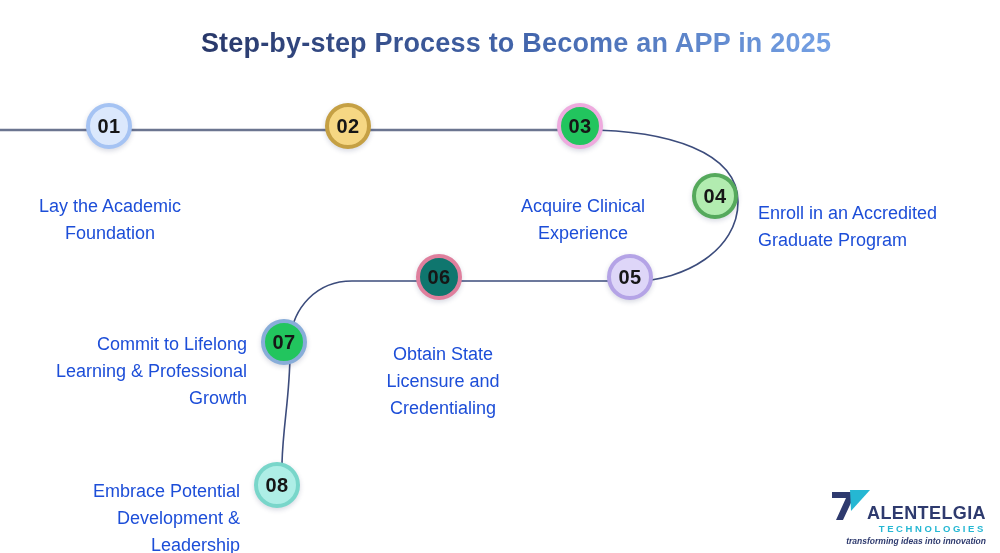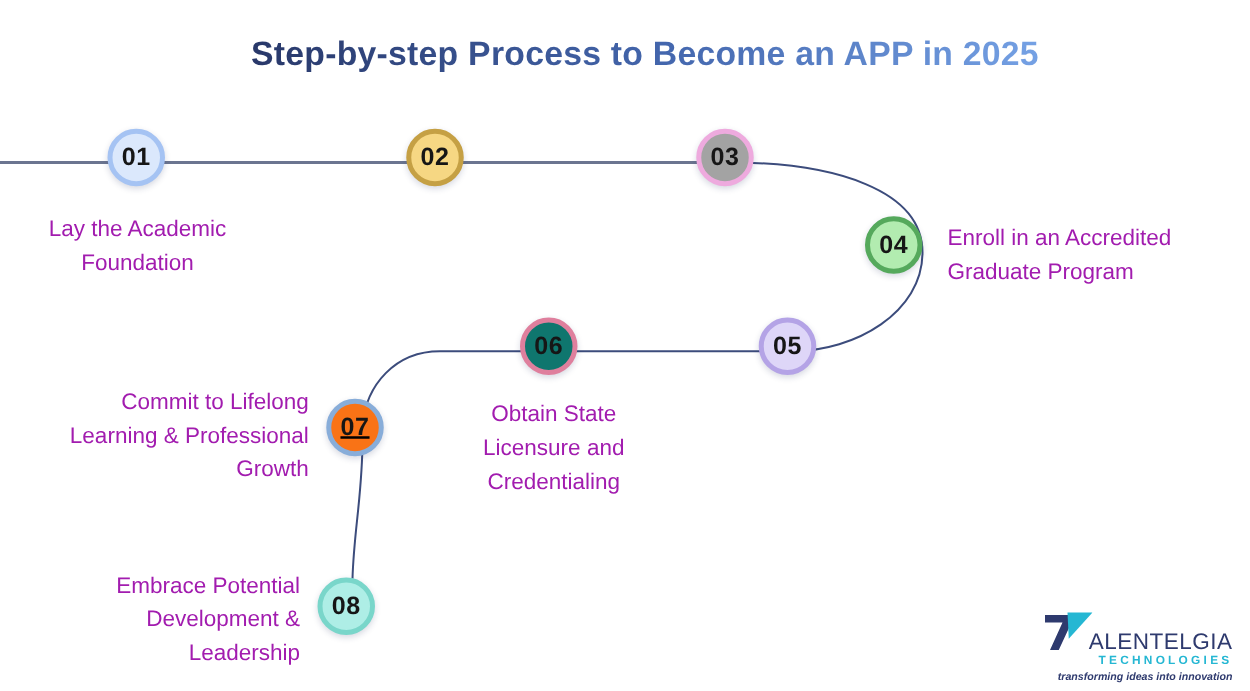--- a/index.html
+++ b/index.html
@@ -31,23 +31,24 @@
     background: #eee;
     display: flex; align-items: center; justify-content: center;
     z-index: 2;
     box-shadow: 0 2px 5px rgba(30,40,90,0.18);
   }
   .num { font-size: 20px; font-weight: 700; color: #161616; letter-spacing: 0.5px; }
   .label {
     position: absolute;
     font-size: 18px;
     line-height: 1.5;
-    color: #a21caf;
+    color: #1d4ed8;
     white-space: pre-line;
     z-index: 2;
+    margin-top: 23px;
   }
   .tc { text-align: center; }
   .tl { text-align: left; }
   .tr { text-align: right; }
   
   .s1 { left: 86px;  top: 103px; }
   .s2 { left: 325px; top: 103px; }
   .s3 { left: 557px; top: 103px; }
   .s4 { left: 692px; top: 173px; }
   .s5 { left: 607px; top: 254px; }
@@ -67,21 +68,21 @@
   .logo {
     position: absolute;
     right: 14px; bottom: 8px;
     width: 168px;
     display: flex; flex-direction: column; align-items: flex-end;
     z-index: 2;
   }
   .logo-row { display: flex; align-items: flex-end; }
   .logo-mark { margin-right: -3px; }
   .logo-name {
-    font-size: 18px; font-weight: 400; color: #2e3a6e;
+    font-size: 18px; font-weight: 700; color: #2e3a6e;
     letter-spacing: 0.4px; line-height: 1;
   }
   .logo-sub {
     font-size: 9.5px; font-weight: 700; color: #25b7d3;
     letter-spacing: 2.6px; margin-top: 2px; line-height: 1;
   }
   .logo-tagline {
     font-size: 8.5px; font-style: italic; font-weight: 700;
     color: #2e3a6e; margin-top: 3px; line-height: 1;
   }
@@ -97,41 +98,43 @@
     <path d="M 0 130 L 584 130" fill="none" stroke="#6b7590" stroke-width="2.5"></path>
     <path d="M 584 130 C 668 130 738 152 738 202 C 738 250 684 281 634 281 L 352 281 C 316 281 293 308 290 340 L 290 352 C 290 395 283 425 282 463" fill="none" stroke="#3c4c7c" stroke-width="1.6"></path>
   </svg>
 
   <div class="circle s1" style="background: rgb(219, 232, 252); border-color: rgb(165, 195, 243);">
     <span class="num">01</span>
   </div>
   <div class="circle s2" style="background: rgb(246, 215, 131); border-color: rgb(197, 160, 68);">
     <span class="num">02</span>
   </div>
-  <div class="circle s3" style="background: #a3a3a3; border-color: rgb(238, 170, 222);">
+  <div class="circle s3" style="background: #22c55e; border-color: rgb(238, 170, 222);">
     <span class="num">03</span>
   </div>
   <div class="circle s4" style="background: rgb(178, 236, 176); border-color: rgb(85, 169, 92);">
     <span class="num">04</span>
   </div>
   <div class="circle s5" style="background: rgb(222, 214, 248); border-color: rgb(180, 163, 230);">
     <span class="num">05</span>
   </div>
   <div class="circle s6" style="background: #0f766e; border-color: rgb(223, 127, 157);">
     <span class="num">06</span>
   </div>
-  <div class="circle s7" style="background: #f97316; border-color: rgb(136, 173, 217); text-decoration: underline;">
+  <div class="circle s7" style="background: #22c55e; border-color: rgb(136, 173, 217);">
     <span class="num">07</span>
   </div>
   <div class="circle s8" style="background: rgb(174, 238, 230); border-color: rgb(121, 214, 202);">
     <span class="num">08</span>
   </div>
 
   <div class="label l1 tc">Lay the Academic
 Foundation</div>
+  <div class="label l3 tc">Acquire Clinical
+Experience</div>
   <div class="label l4 tl">Enroll in an Accredited
 Graduate Program</div>
   <div class="label l6 tc">Obtain State
 Licensure and
 Credentialing</div>
   <div class="label l7 tr">Commit to Lifelong
 Learning &amp; Professional
 Growth</div>
   <div class="label l8 tr">Embrace Potential
 Development &amp;

